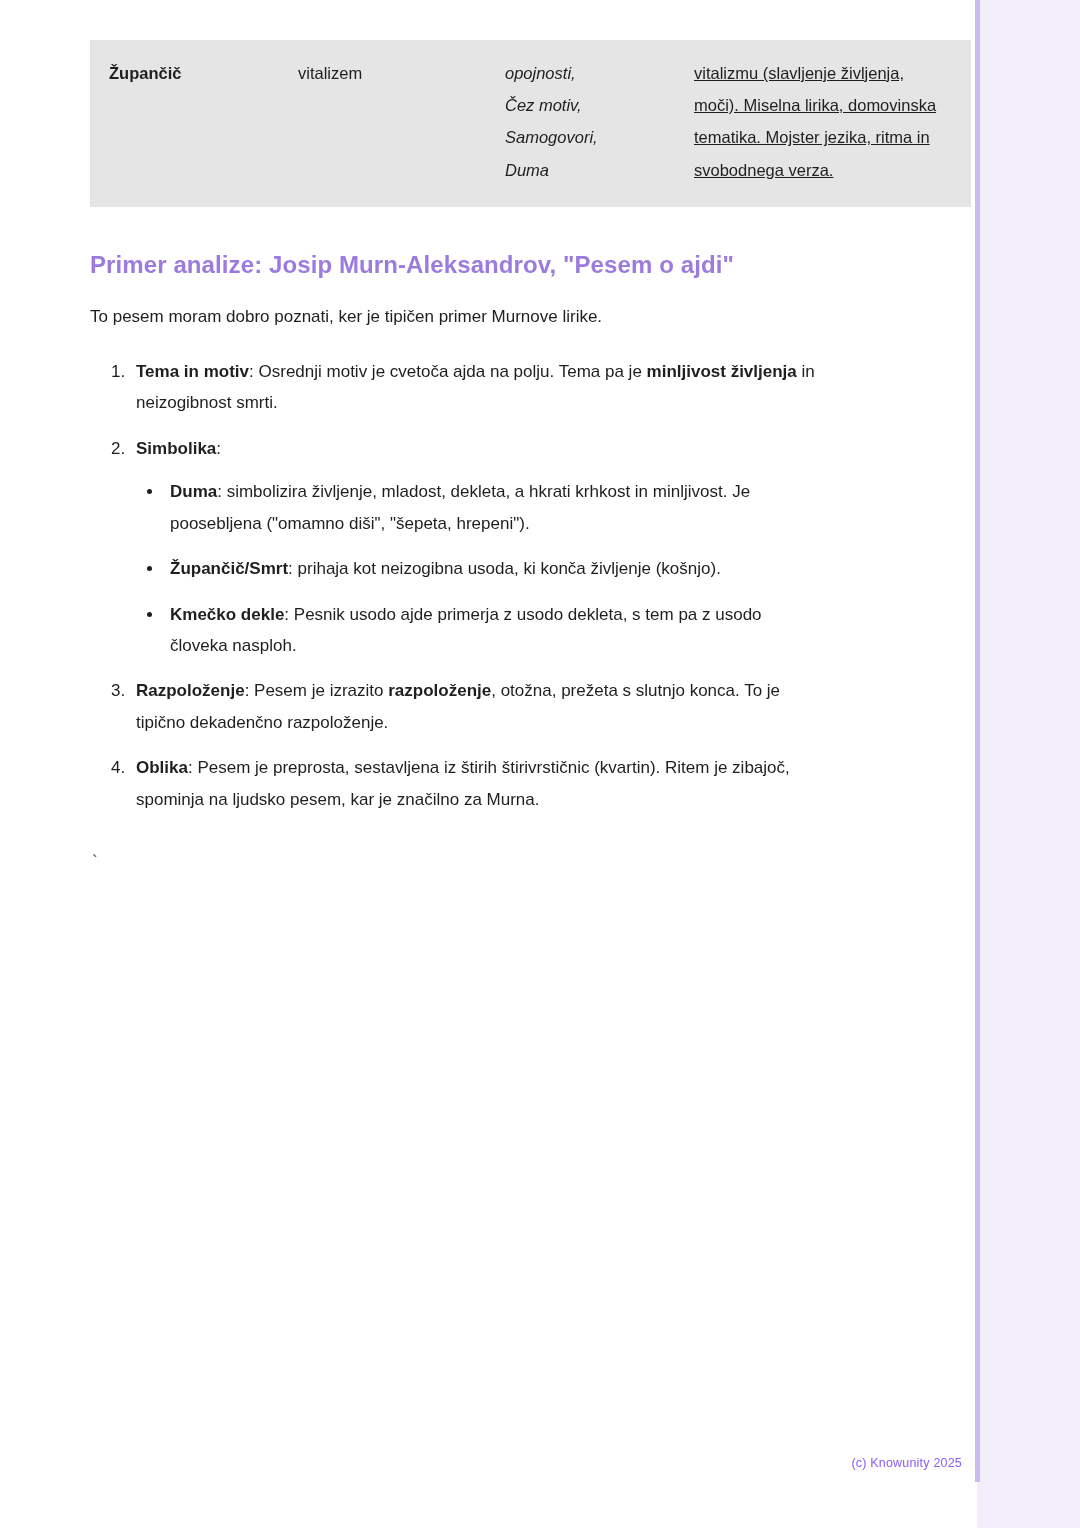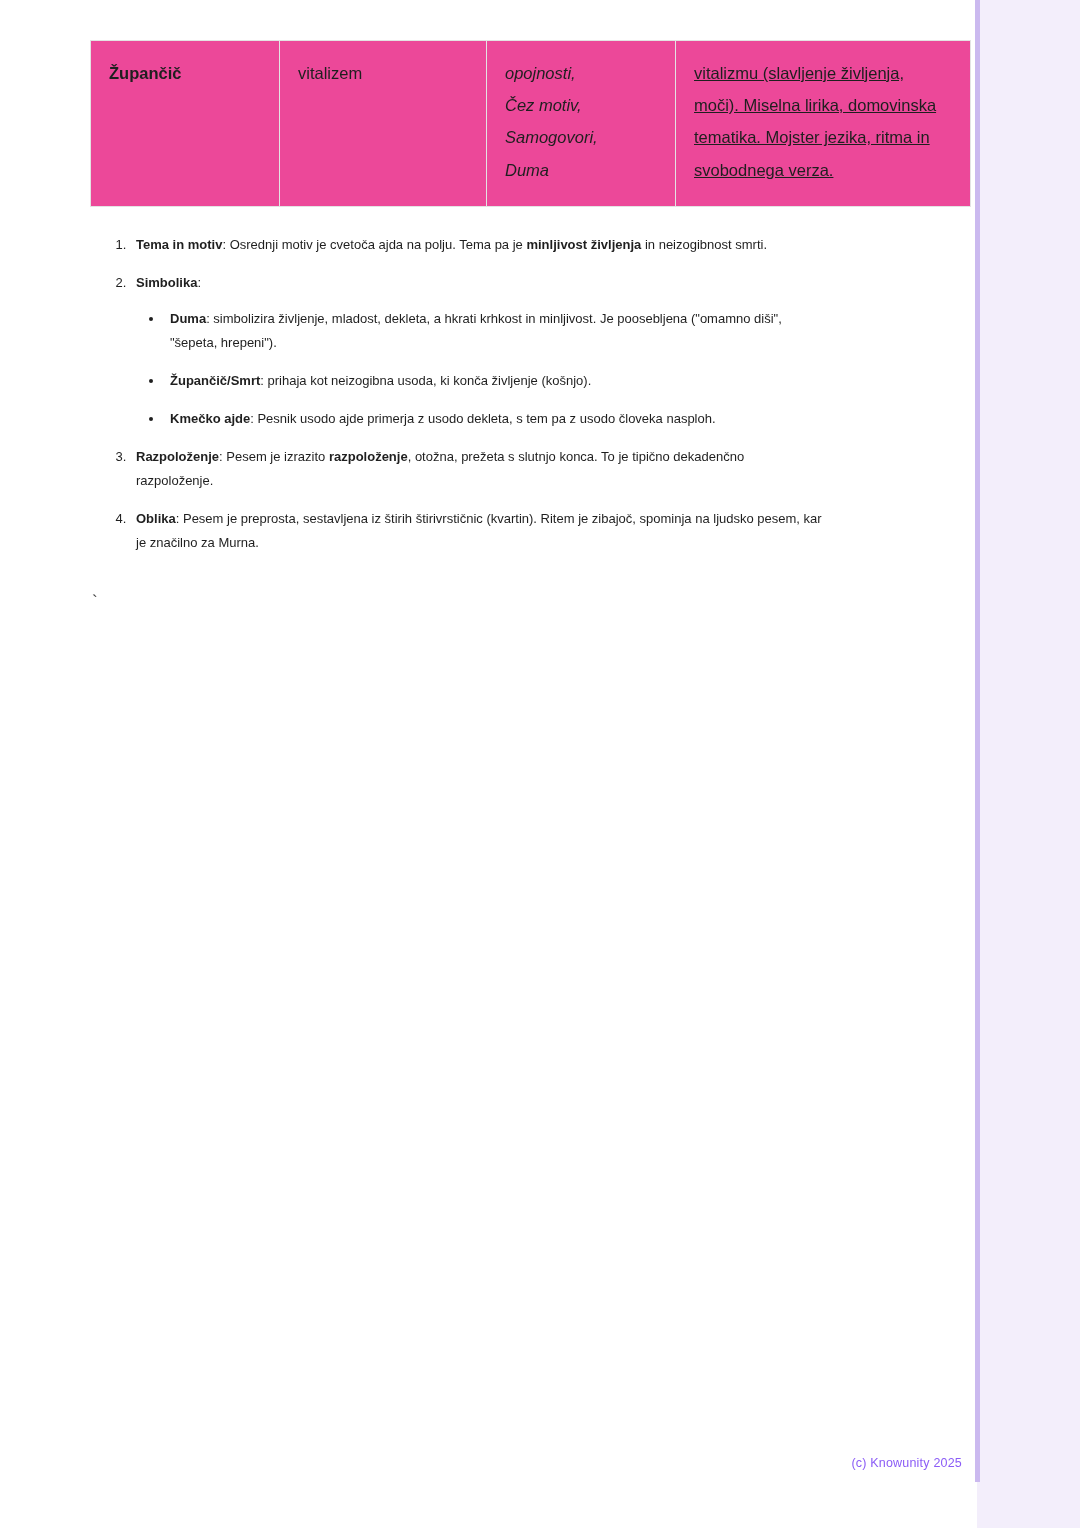--- a/index.html
+++ b/index.html
@@ -48,21 +48,21 @@
     left: 90px;
     top: 40px;
     width: 740px;
   }
 
   
   table.poets {
     border-collapse: collapse;
     width: 738px;
     table-layout: fixed;
-    background: #ec4899;
+    background: #e5e5e5;
   }
   table.poets td {
     border: 1px solid #e3e3e3;
     vertical-align: top;
     padding: 16px 18px 20px 18px;
     font-size: 16.5px;
     line-height: 1.95;
     color: #1f1f1f;
   }
   td.c1 { width: 152px; font-weight: bold; }
@@ -83,21 +83,21 @@
     font-size: 17px;
     line-height: 1.6;
     margin: 24px 0 0 0;
     color: #1f1f1f;
   }
 
   
   ol.analysis {
     margin: 26px 8px 0 0;
     padding-left: 40px;
-    font-size: 13px;
+    font-size: 17px;
     line-height: 1.85;
   }
   ol.analysis > li {
     margin-bottom: 14px;
     padding-left: 6px;
   }
   ol.analysis > li::marker {
     color: #1f1f1f;
   }
   ul.sub {
@@ -145,38 +145,40 @@
             <span>opojnosti,</span><br>
             <span>Čez motiv,</span><br>
             <span>Samogovori,</span><br>
             <span>Duma</span>
           </td>
           <td class="c4">vitalizmu (slavljenje življenja, moči). Miselna lirika, domovinska tematika. Mojster jezika, ritma in svobodnega verza.</td>
         </tr>
       </tbody>
     </table>
 
+    <h2 class="section-title">Primer analize: Josip Murn-Aleksandrov, "Pesem o ajdi"</h2>
 
+    <p class="intro">To pesem moram dobro poznati, ker je tipičen primer Murnove lirike.</p>
 
     <ol class="analysis">
       <li>
         <b>Tema in motiv</b><span>: Osrednji motiv je cvetoča ajda na polju. Tema pa je </span><b>minljivost življenja</b><span> in neizogibnost smrti.</span>
       </li>
 
       <li>
         <b>Simbolika</b><span>:</span>
         <ul class="sub">
           <li>
             <b>Duma</b><span>: simbolizira življenje, mladost, dekleta, a hkrati krhkost in minljivost. Je poosebljena ("omamno diši", "šepeta, hrepeni").</span>
           </li>
           <li>
             <b>Župančič/Smrt</b><span>: prihaja kot neizogibna usoda, ki konča življenje (košnjo).</span>
           </li>
           <li>
-            <b>Kmečko ajde</b><span>: Pesnik usodo ajde primerja z usodo dekleta, s tem pa z usodo človeka nasploh.</span>
+            <b>Kmečko dekle</b><span>: Pesnik usodo ajde primerja z usodo dekleta, s tem pa z usodo človeka nasploh.</span>
           </li>
         </ul>
       </li>
 
       <li>
         <b>Razpoloženje</b><span>: Pesem je izrazito </span><b>razpoloženje</b><span>, otožna, prežeta s slutnjo konca. To je tipično dekadenčno razpoloženje.</span>
       </li>
 
       <li>
         <b>Oblika</b><span>: Pesem je preprosta, sestavljena iz štirih štirivrstičnic (kvartin). Ritem je zibajoč, spominja na ljudsko pesem, kar je značilno za Murna.</span>

